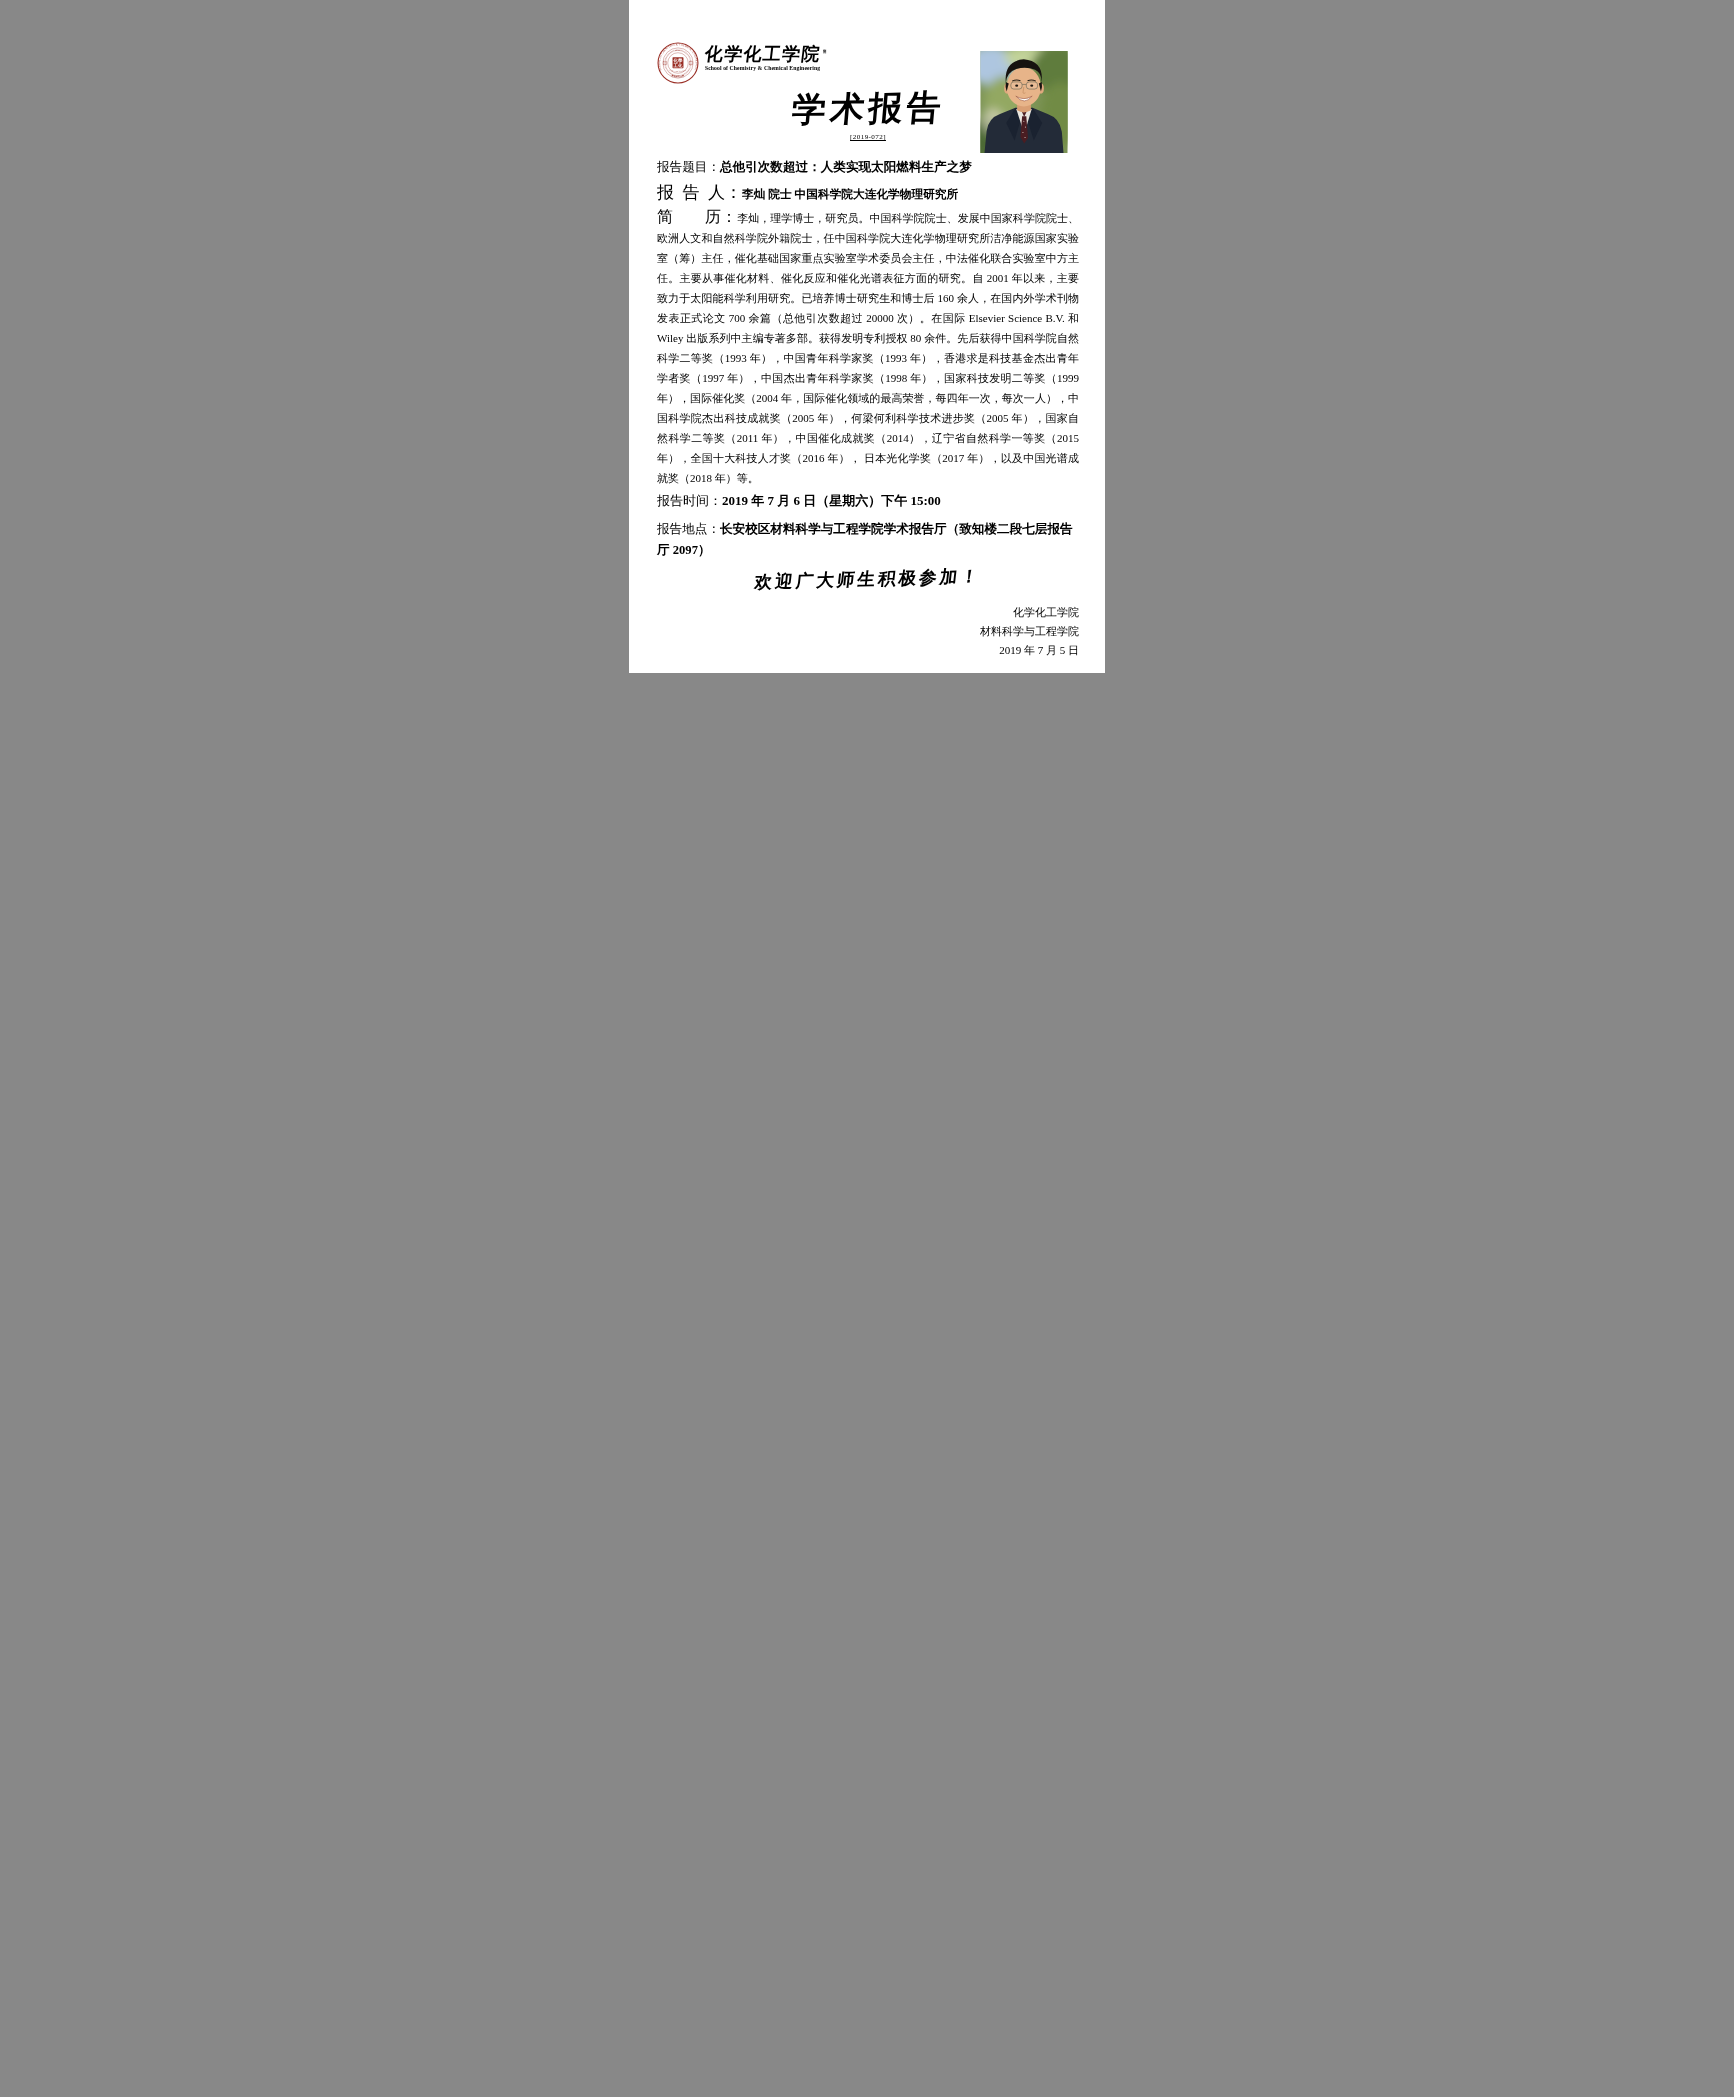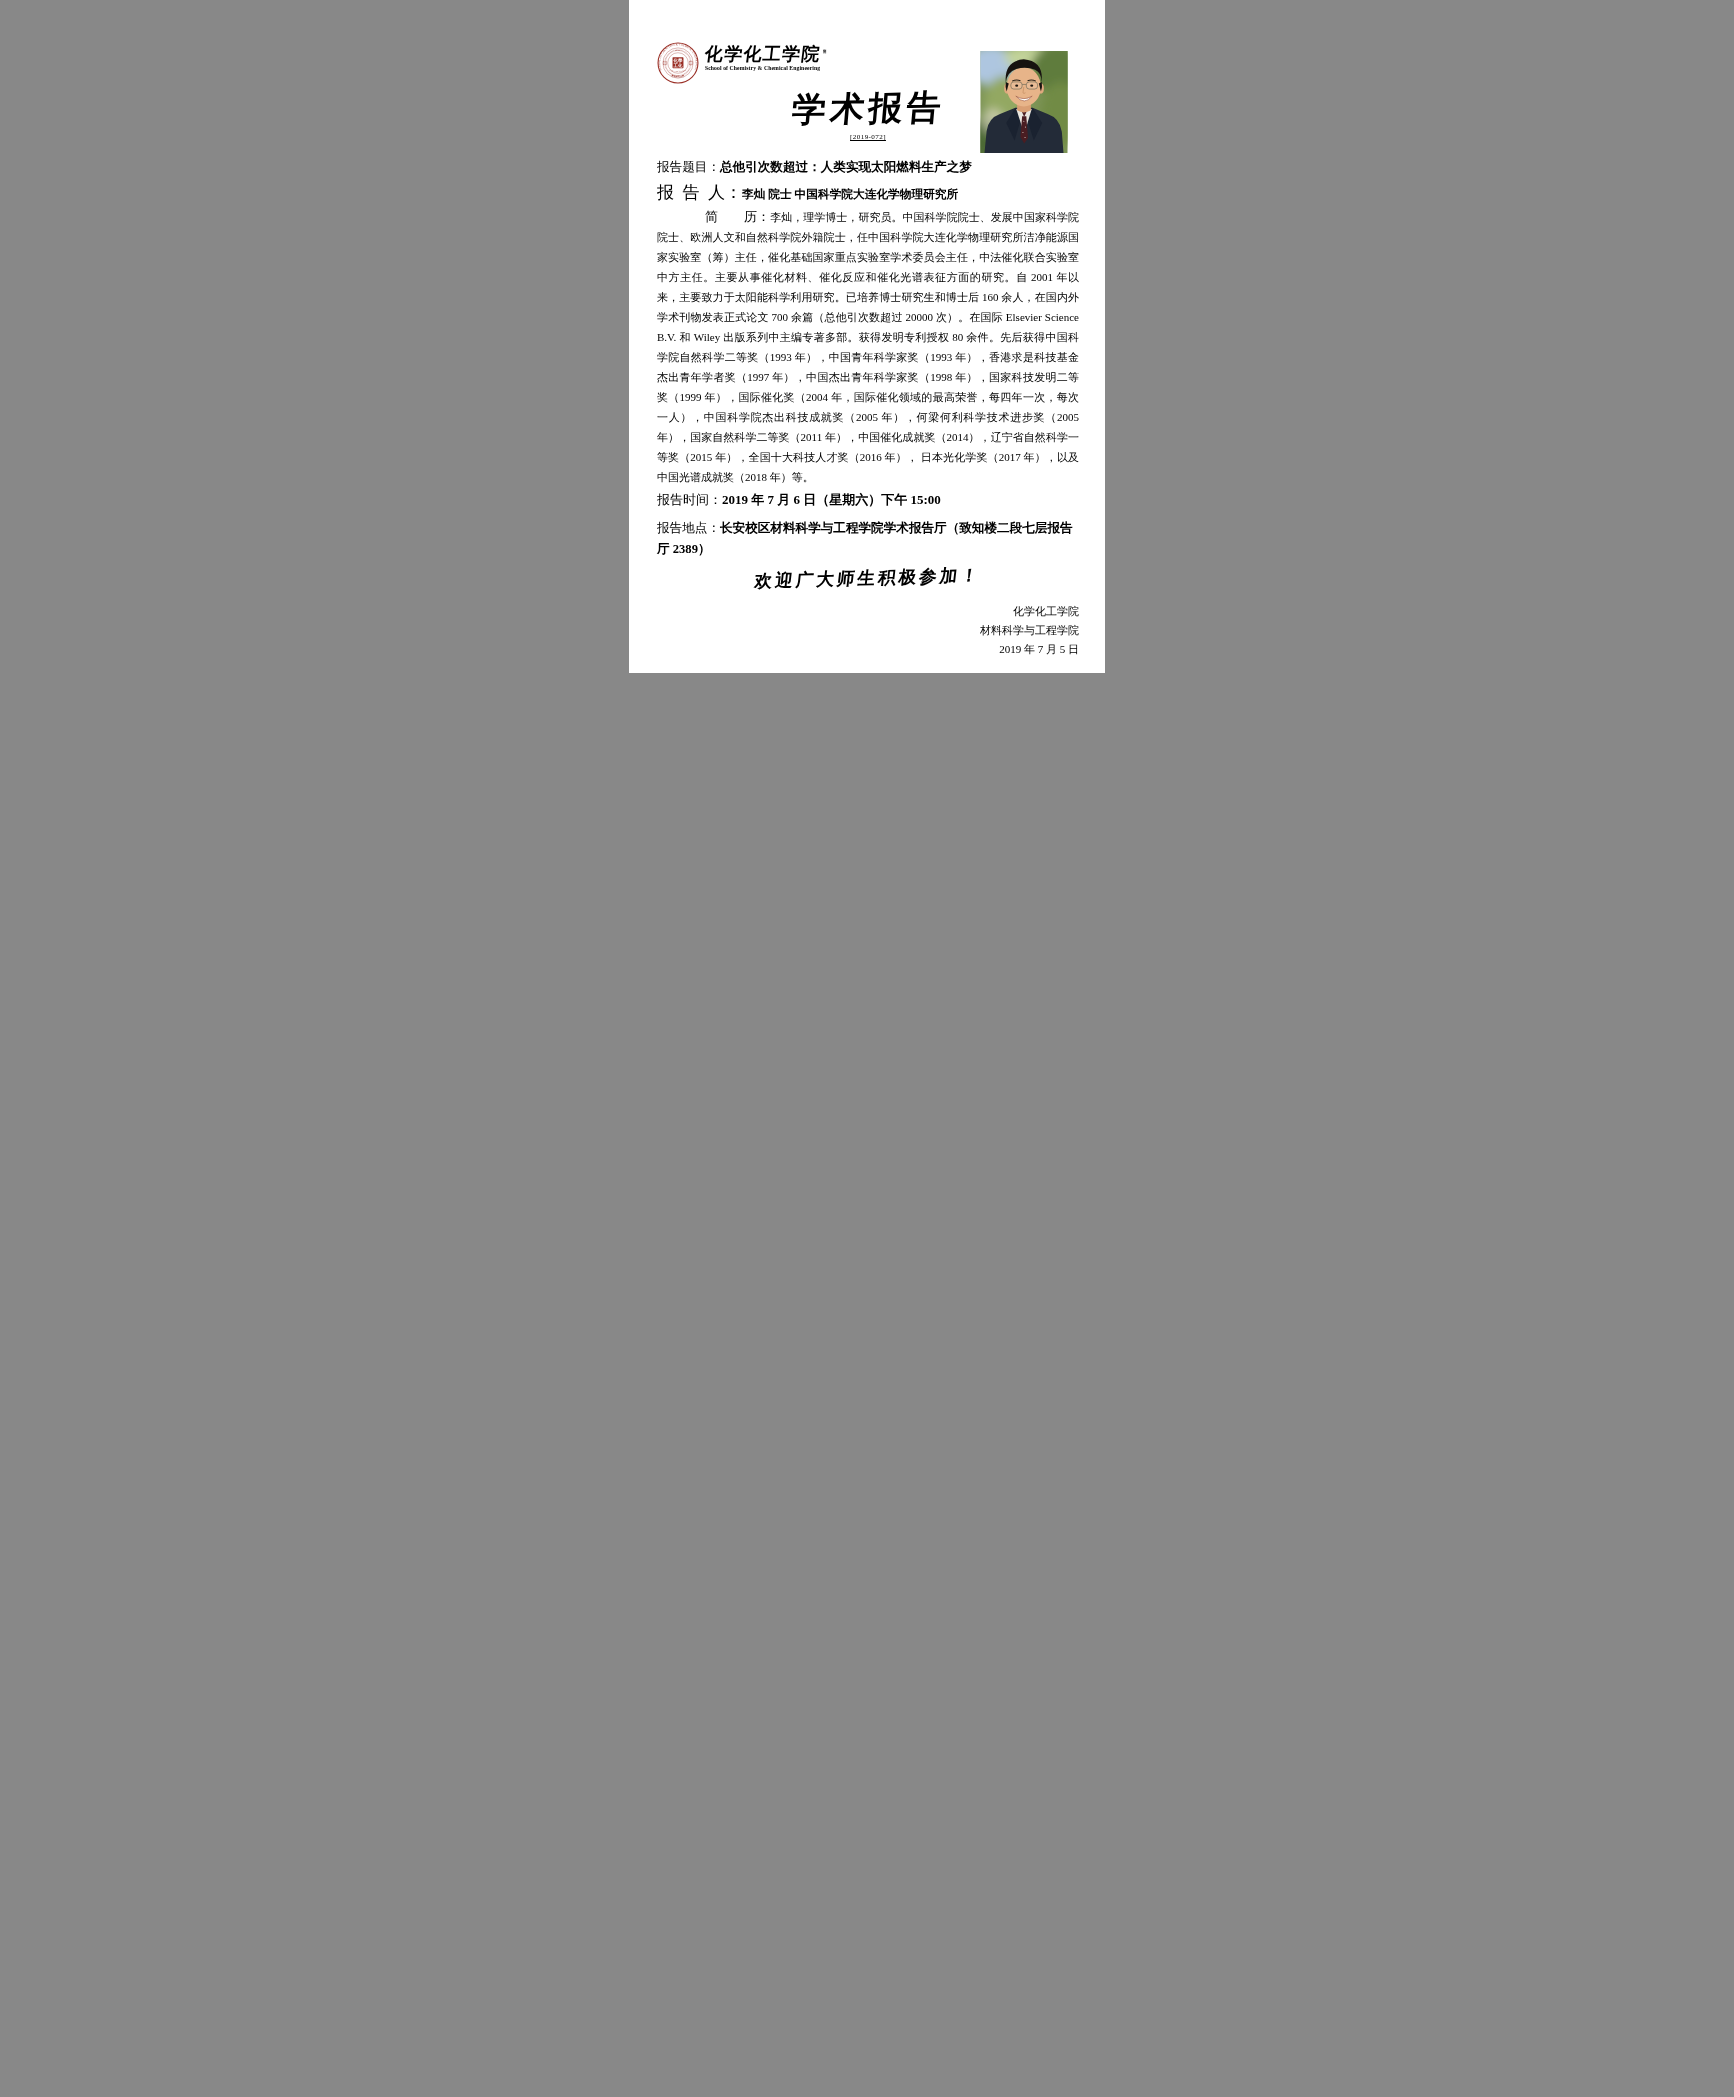--- a/index.html
+++ b/index.html
@@ -83,21 +83,21 @@
   .topic{margin:17px 0 0 0;font-size:12.6px;font-weight:bold;line-height:18.5px;}
   .speaker{margin:7.1px 0 0 0;font-size:11.7px;font-weight:bold;line-height:18.5px;}
   .speaker .lbl{font-size:17px;}
   .lbl{font-weight:normal;}
   .bio{
     margin:2.5px 0 0 0;
     font-size:11px;
     line-height:20px;
     text-align:justify;
   }
-  .bio .lbl{font-size:13px;margin-left:48px;}
+  .bio .lbl{font-size:16px;}
   .time-line{margin:4.2px 0 0 0;font-size:13px;font-weight:bold;line-height:18.5px;}
   .venue{margin:9px 0 0 0;font-size:12.6px;font-weight:bold;line-height:20.6px;}
   
   .welcome{
     margin:7.1px 0 0 0;
     text-align:center;
     font-size:17.6px;
     font-weight:bold;
     letter-spacing:2.9px;
     line-height:23.5px;
@@ -224,21 +224,21 @@
   <p class="bio">
     <span class="lbl">简  历：</span><span>李灿，理学博士，研究员。中国科学院院士、发展中国家科学院院士、欧洲人文和自然科学院外籍院士，任中国科学院大连化学物理研究所洁净能源国家实验室（筹）主任，催化基础国家重点实验室学术委员会主任，中法催化联合实验室中方主任。主要从事催化材料、催化反应和催化光谱表征方面的研究。自 2001 年以来，主要致力于太阳能科学利用研究。已培养博士研究生和博士后 160 余人，在国内外学术刊物发表正式论文 700 余篇（总他引次数超过 20000 次）。在国际 Elsevier Science B.V. 和 Wiley 出版系列中主编专著多部。获得发明专利授权 80 余件。先后获得中国科学院自然科学二等奖（1993 年），中国青年科学家奖（1993 年），香港求是科技基金杰出青年学者奖（1997 年），中国杰出青年科学家奖（1998 年），国家科技发明二等奖（1999 年），国际催化奖（2004 年，国际催化领域的最高荣誉，每四年一次，每次一人），中国科学院杰出科技成就奖（2005 年），何梁何利科学技术进步奖（2005 年），国家自然科学二等奖（2011 年），中国催化成就奖（2014），辽宁省自然科学一等奖（2015 年），全国十大科技人才奖（2016 年）， 日本光化学奖（2017 年），以及中国光谱成就奖（2018 年）等。</span>
   </p>
 
   <p class="time-line">
     <span class="lbl">报告时间：</span><span>2019 年 7 月 6 日（星期六）下午 15:00</span>
   </p>
 
   <p class="venue">
     <span class="lbl">报告地点：</span><span>长安校区材料科学与工程学院学术报告厅（致知楼二段七层报告</span><br>
-    <span>厅 2389）</span>
+    <span>厅 2097）</span>
   </p>
 
   <div class="welcome">
     <span class="skew">欢迎广大师生积极参加！</span>
   </div>
 
   <div class="footer">
     <div>化学化工学院</div>
     <div>材料科学与工程学院</div>
     <div>2019 年 7 月 5 日</div>

